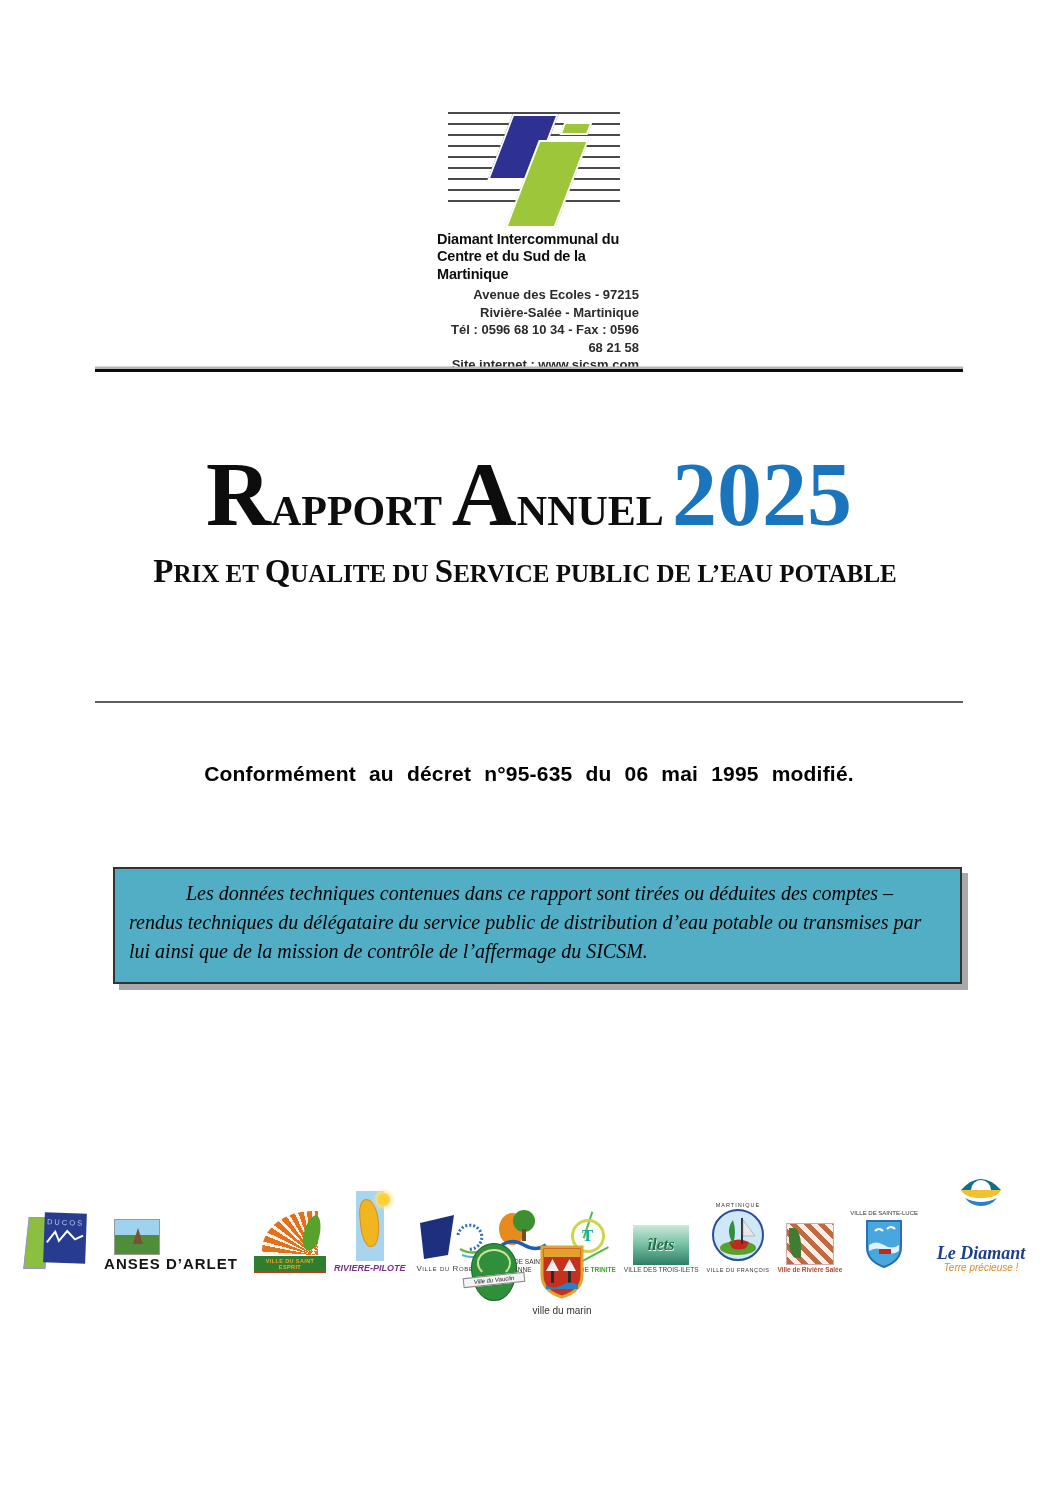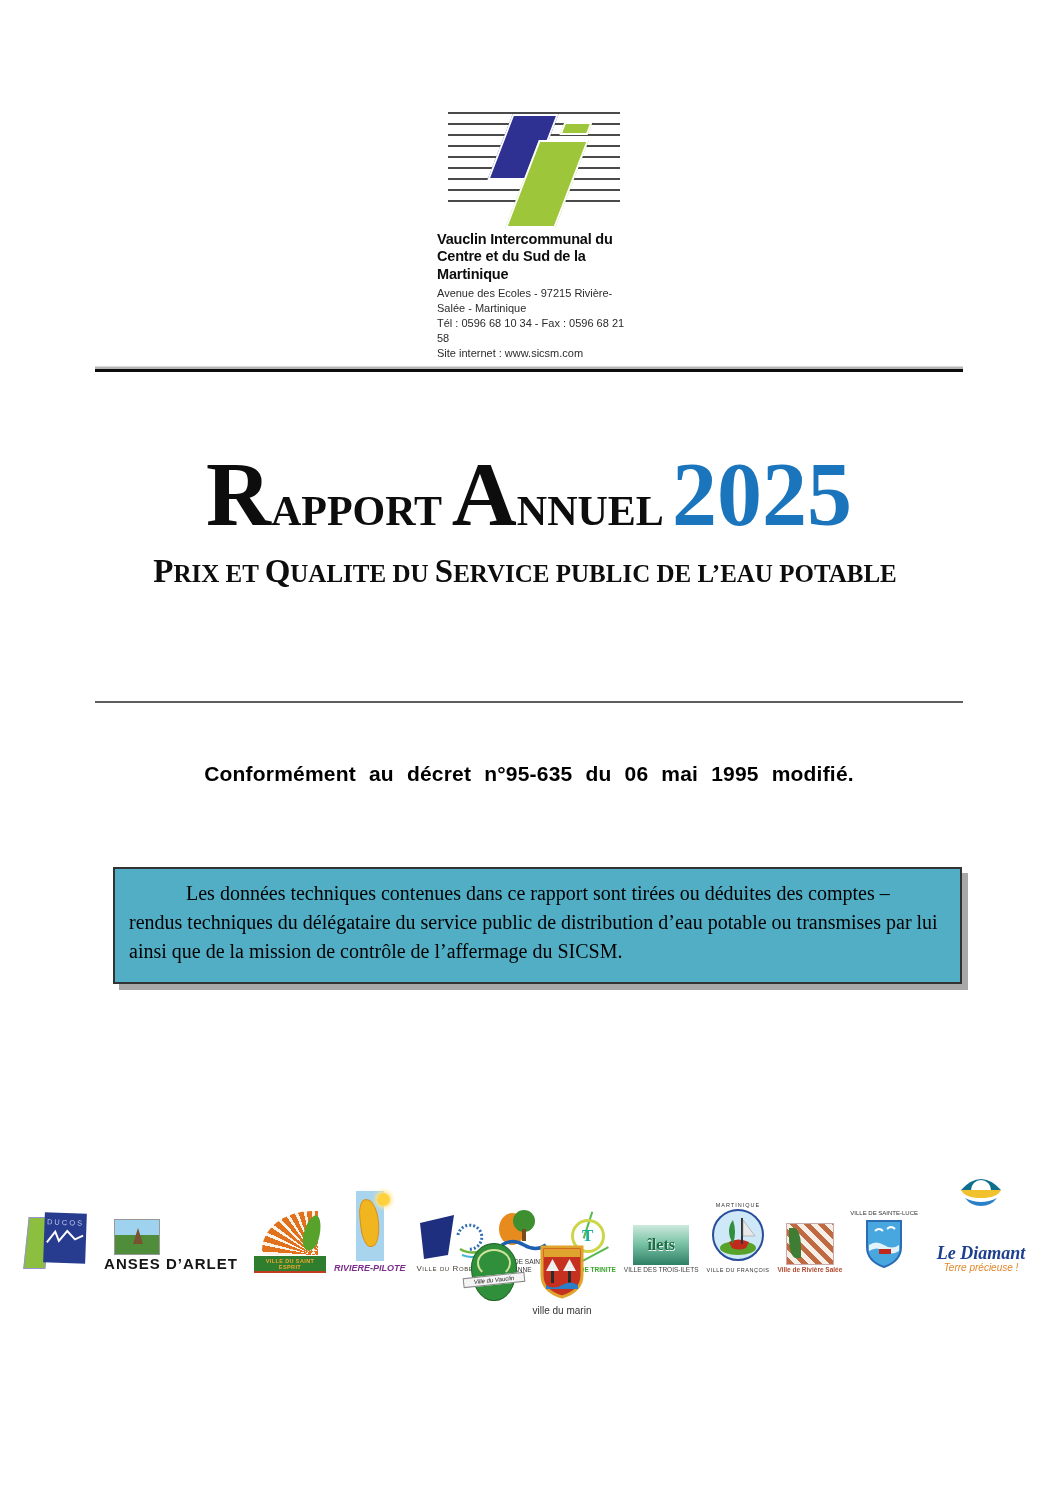--- a/index.html
+++ b/index.html
@@ -34,22 +34,22 @@
     font-family:"Liberation Serif",serif;font-size:29px;font-weight:600;
     letter-spacing:7px;color:#1a1a1a;padding-left:7px;
   }
   .mini-div{width:26px;border-top:2px solid #333;margin:4px auto 0;}
   .mini-div2{width:9px;border-top:2px solid #333;margin:3px auto 0;}
   .orgname{
     margin-top:9px;font-weight:bold;font-size:14.5px;color:#0d0d0d;
     line-height:1.2;letter-spacing:-0.2px;text-align:left;padding-left:8px;
   }
   .contact{
-    margin-top:3px;font-weight:normal;font-size:11px;color:#2b2b2b;
-    line-height:1.35;text-align:left;padding-left:8px;
+    margin-top:3px;font-weight:bold;font-size:13px;color:#2b2b2b;
+    line-height:1.35;text-align:right;padding-left:8px;
   }
 
   
   .rule{position:absolute;left:95px;width:868px;}
   .rule-1{top:369px;border-top:3px solid #0c0c0c;box-shadow:0 -2.5px 0 #b5b5b5;}
   .rule-2{top:701px;border-top:2.5px solid #5e5e5e;}
 
   
   .title{
     position:absolute;left:0;right:0;top:450px;text-align:center;
@@ -76,21 +76,21 @@
   
   .notice{
     position:absolute;left:113px;top:867px;width:849px;
     background:var(--teal);
     border:2px solid #333;
     box-shadow:6px 6px 0 #a8a8a8;
     padding:10px 14px 16px;
   }
   .notice p{
     font-family:"Liberation Serif",serif;font-size:20px;line-height:1.45;color:#000;
-    text-indent:57px;text-align:left;
+    text-indent:57px;text-align:left;font-style:italic;
   }
 
   
   .logos-row{position:absolute;left:0;right:0;display:flex;justify-content:center;align-items:flex-end;}
   .row1{top:1168px;gap:8px;}
   .row2{top:1243px;gap:12px;align-items:flex-start;}
   .logo-item{text-align:center;position:relative;}
   .cap{display:block;font-size:6.5px;color:#444;line-height:1.15;margin-top:1px;}
 
   
@@ -140,21 +140,21 @@
   .tr-line1{left:2px;top:44px;width:46px;height:1.5px;transform:rotate(-28deg);}
   .tr-line2{left:24px;top:-2px;width:1.5px;height:28px;transform:rotate(18deg);}
   .tr-cap{font-size:6.5px;color:#3aa32c;font-weight:bold;}
 
   
   .ti-icon{
     width:56px;height:40px;margin:0 auto;
     background:linear-gradient(to bottom,#cde9dc 0%,#7cc4a8 45%,#2e7f66 100%);
     display:flex;align-items:center;justify-content:center;
   }
-  .ti-script{font-family:"Liberation Serif",serif;font-weight:bold;font-size:16px;color:#1f6e45;text-shadow:0.5px 0.5px 0 #fff;}
+  .ti-script{font-family:"Liberation Serif",serif;font-style:italic;font-weight:bold;font-size:16px;color:#1f6e45;text-shadow:0.5px 0.5px 0 #fff;}
 
   
   .fr-arc{display:block;font-size:5.5px;color:#333;letter-spacing:1px;}
   .fr-cap{font-size:5.5px;color:#333;letter-spacing:0.5px;}
 
   
   .rs-icon{
     width:48px;height:42px;margin:0 auto;position:relative;
     background:repeating-linear-gradient(45deg,#bf6a43 0 5px,#f6efe7 5px 10px);
     border:1px solid #caa;
@@ -189,21 +189,21 @@
 
   <div class="sicsm">
     <div class="ruled">
       <div class="shape blue"></div>
       <div class="shape green-sm"></div>
       <div class="shape green-lg"></div>
     </div>
     <div class="mini-div"></div>
     <div class="mini-div2"></div>
     <div class="orgname">
-      <span>Vauclin Intercommunal du</span><br>
+      <span>Diamant Intercommunal du</span><br>
       <span>Centre et du Sud de la Martinique</span>
     </div>
     <div class="contact">
       <span>Avenue des Ecoles - 97215 Rivière-Salée - Martinique</span><br>
       <span>Tél : 0596 68 10 34 - Fax : 0596 68 21 58</span><br>
       <span>Site internet : www.sicsm.com</span>
     </div>
   </div>
 
   <div class="rule rule-1"></div>

